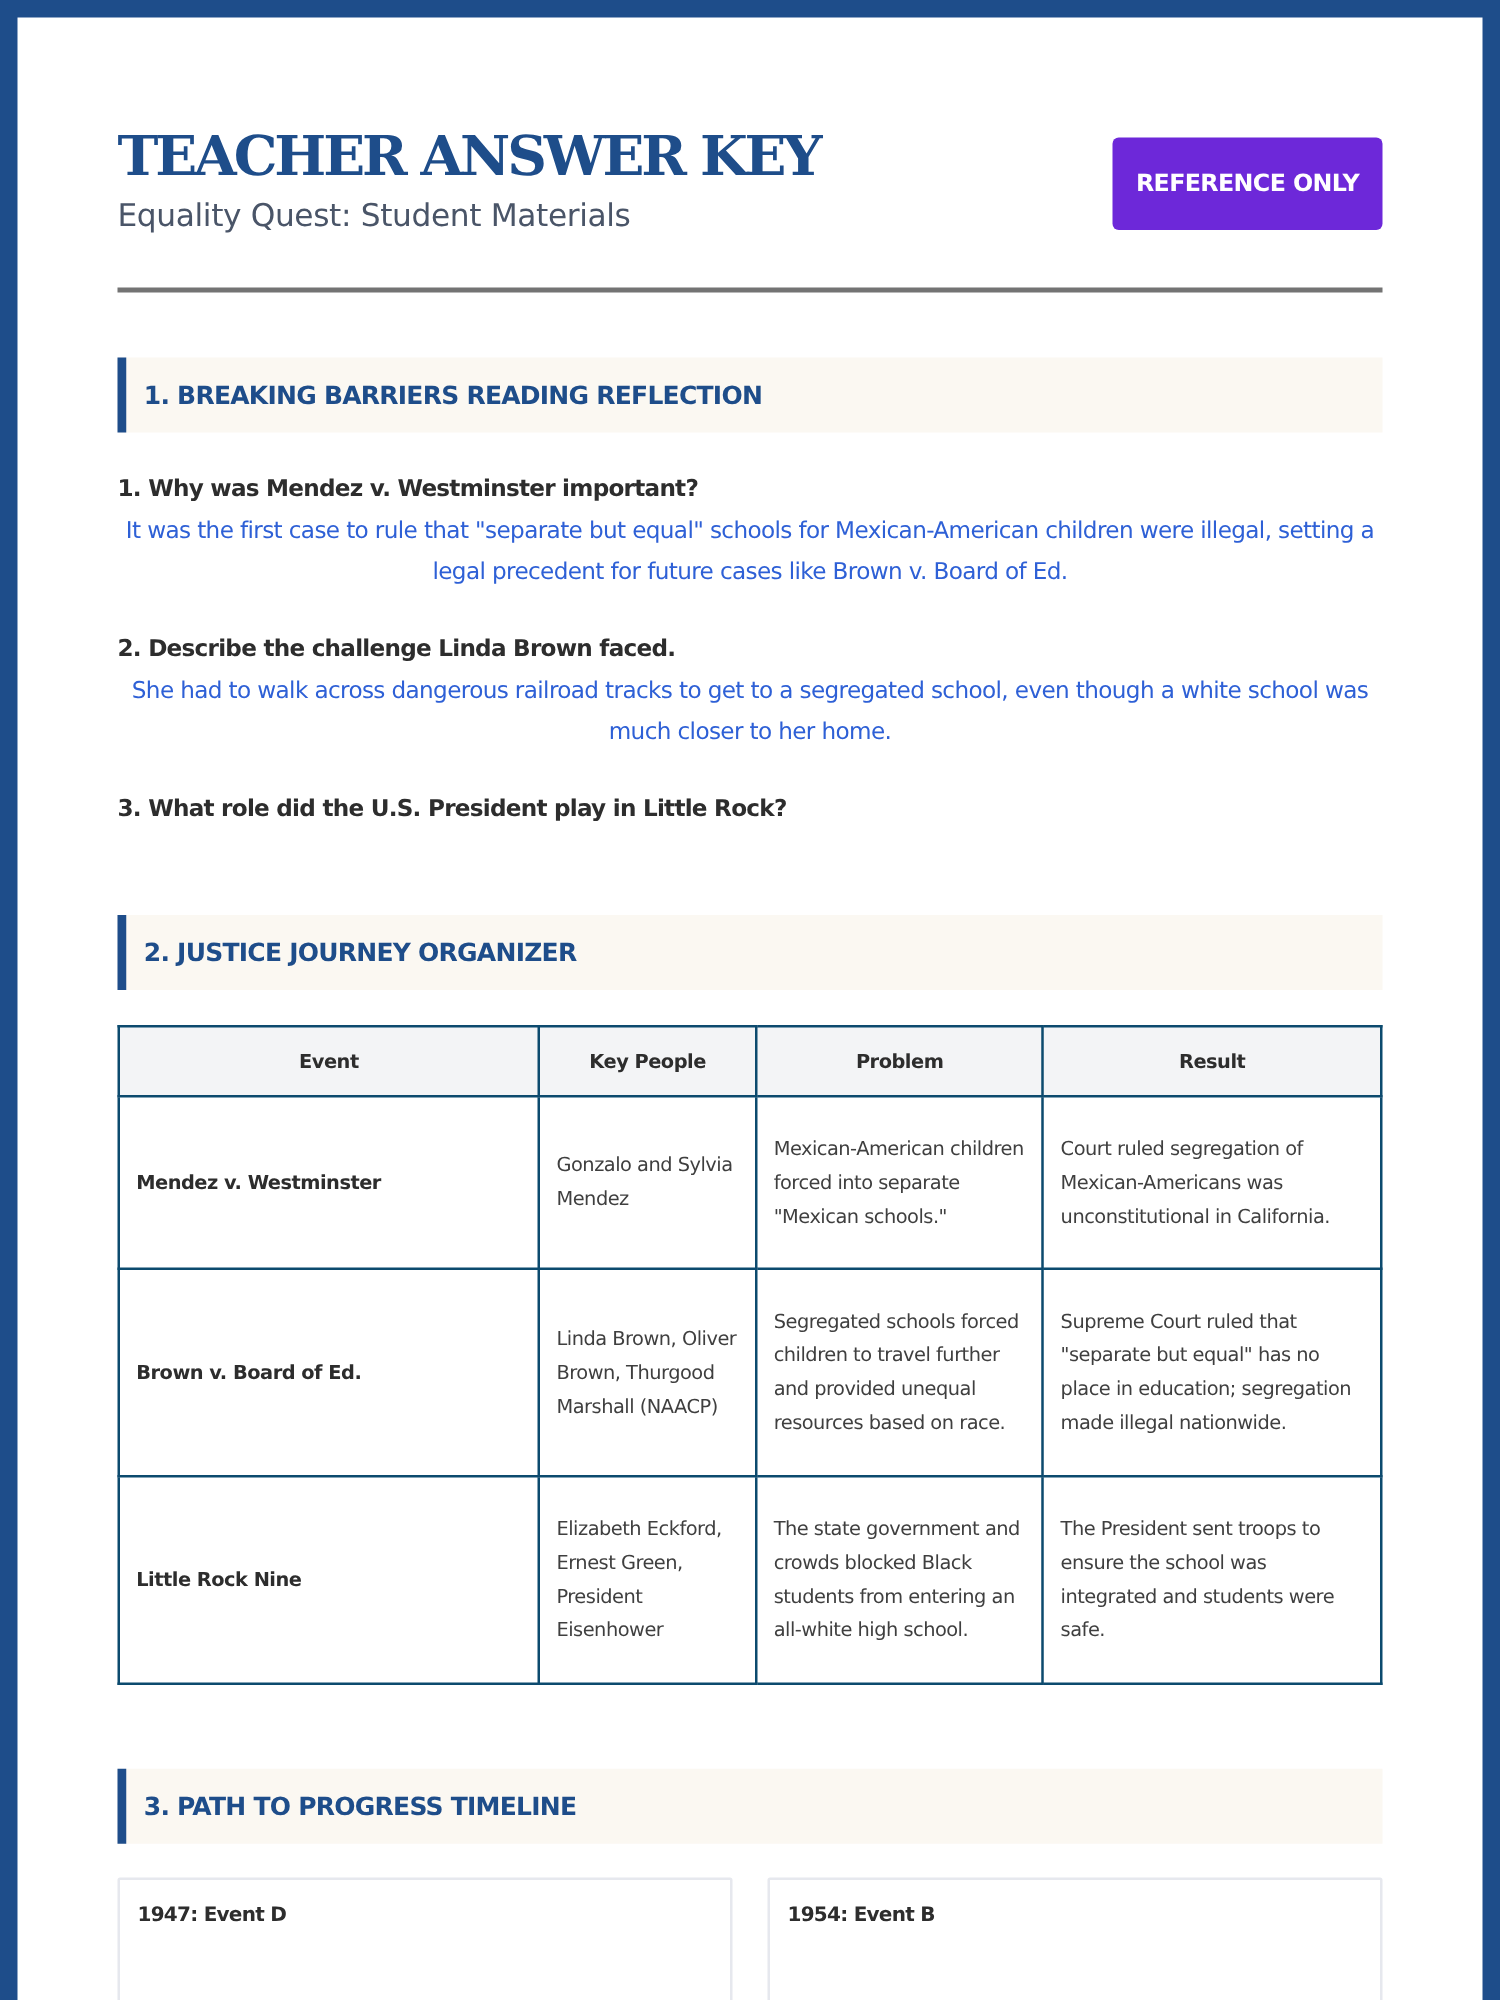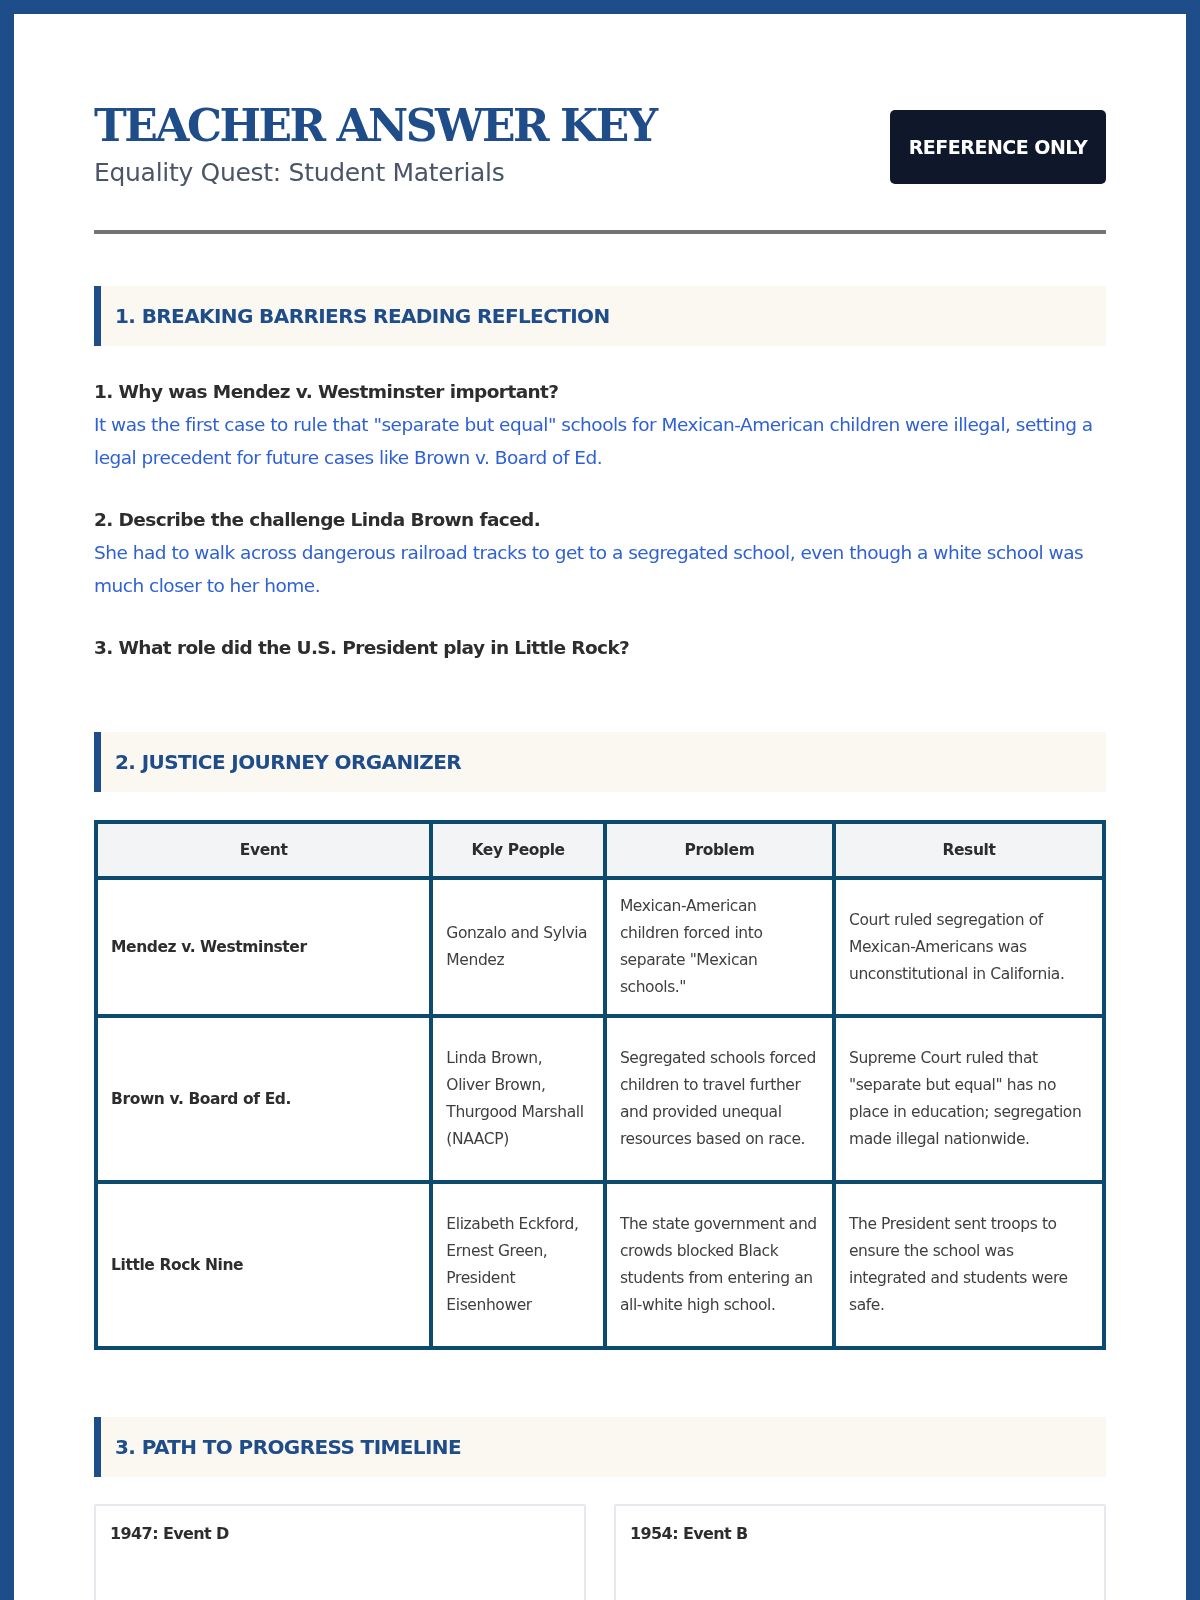--- a/index.html
+++ b/index.html
@@ -34,21 +34,21 @@
     font-family: "DejaVu Sans", sans-serif;
     font-size: 25px;
     color: #4a5568;
     margin-top: 6px;
     letter-spacing: -0.3px;
   }
   .badge {
     position: absolute;
     right: 0; top: 96px;
     width: 216px; height: 74px;
-    background: #0f172a;
+    background: #6d28d9;
     color: #ffffff;
     border-radius: 5px;
     font-family: "DejaVu Sans", sans-serif;
     font-weight: bold;
     font-size: 19px;
     letter-spacing: -0.5px;
     display: flex; align-items: center; justify-content: center;
   }
   .section-head {
     background: #fbf8f2;
@@ -72,31 +72,32 @@
     color: #2d2d2d;
     letter-spacing: -0.6px;
     line-height: 32px;
   }
   .answer {
     font-family: "DejaVu Sans", sans-serif;
     font-size: 18.5px;
     color: #2e60d6;
     letter-spacing: -0.5px;
     line-height: 33px;
+    text-align: center;
   }
   .s2 { margin-top: 68px; }
   table {
     margin-top: 28px;
     width: 100%;
     border-collapse: collapse;
     font-family: "DejaVu Sans", sans-serif;
     font-size: 15.5px;
     letter-spacing: -0.4px;
   }
-  th, td { border: 4px solid #0c4a6e; }
+  th, td { border: 2px solid #0c4a6e; }
   th {
     background: #f3f4f6;
     height: 56px;
     font-weight: bold;
     color: #2d2d2d;
     text-align: center;
   }
   td {
     padding: 12px 13px;
     color: #3f3f3f;

